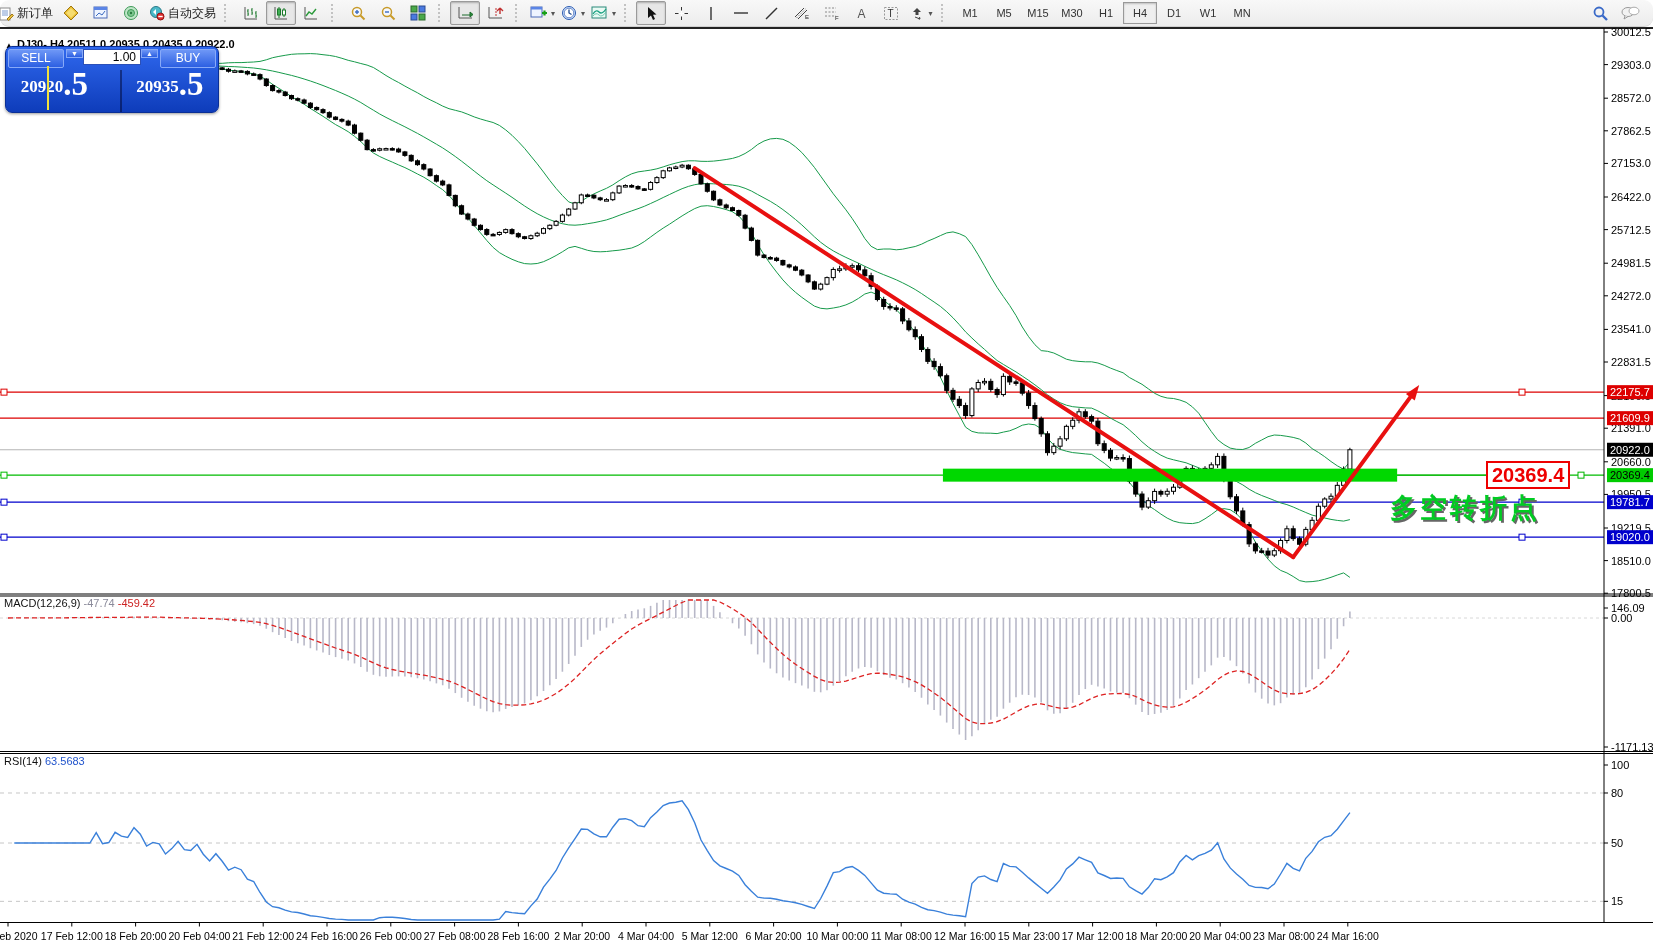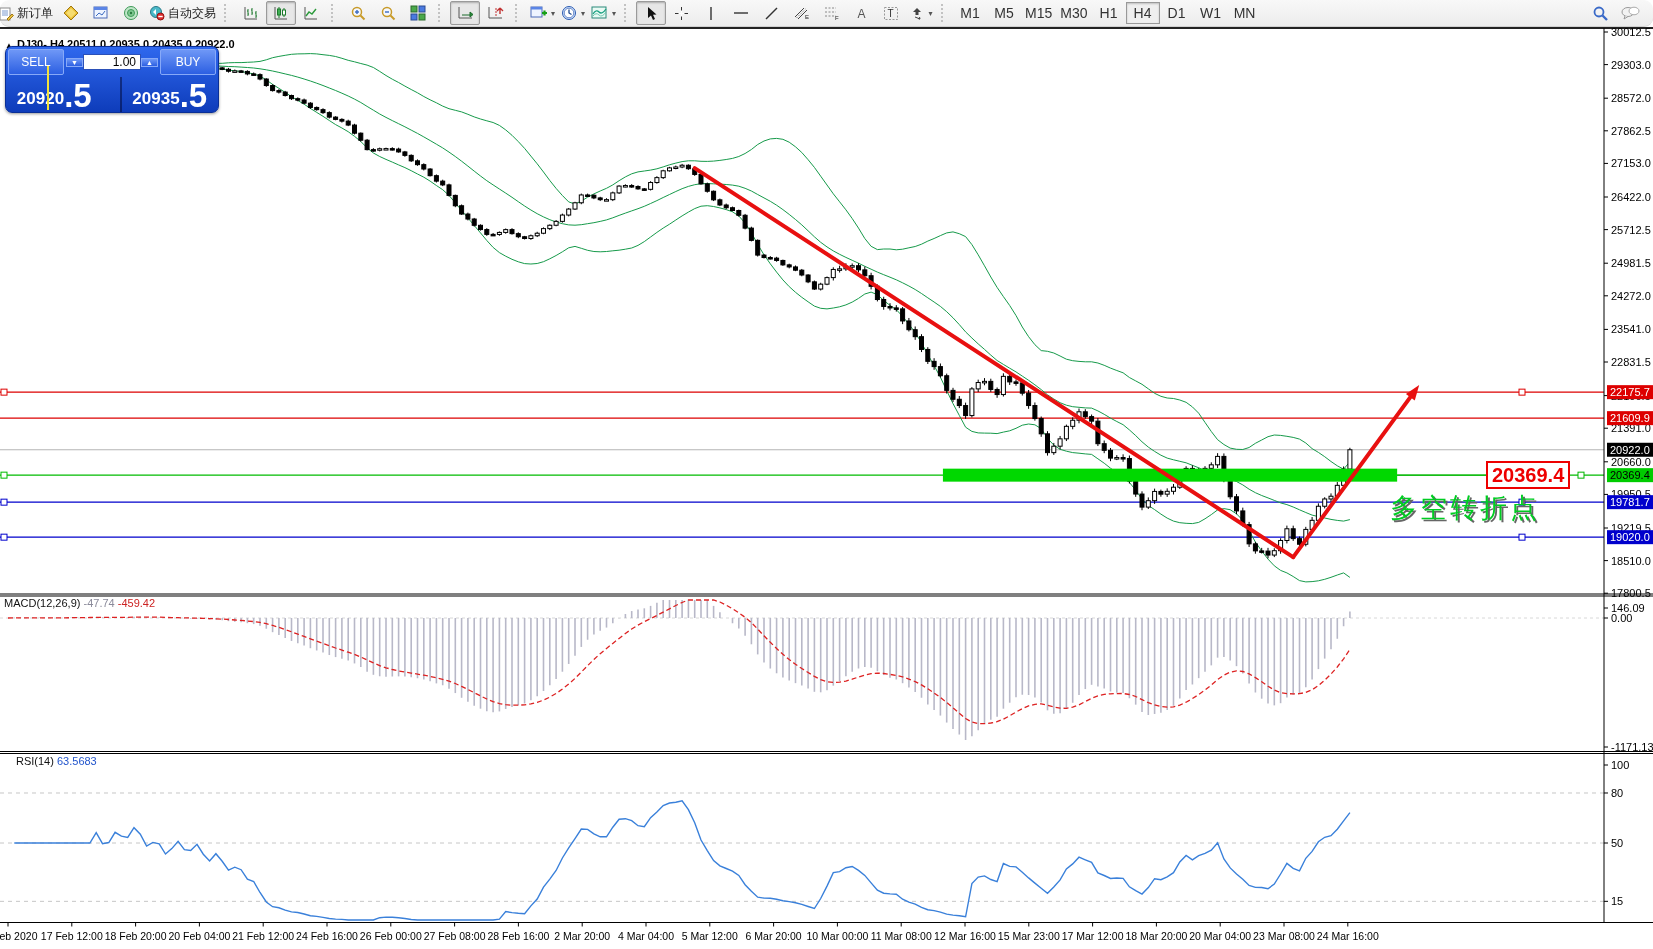--- a/index.html
+++ b/index.html
@@ -8,54 +8,54 @@
   .toolbar{position:absolute;left:0;top:0;width:1653px;height:26px;background:linear-gradient(#f8f8f8,#ececec);
     border-bottom:1px solid #cfcfcf;display:flex;align-items:center;font-size:12px;color:#222;z-index:30;border-radius:9px;}
   .tb-group{display:flex;align-items:center;height:24px;}
   .tb-sep{width:7px;height:18px;border-left:2px dotted #c2c2c2;margin:0 3px 0 5px;}
   .tb-btn{height:22px;min-width:24px;padding:0 2px;display:flex;align-items:center;justify-content:center;
     border:1px solid transparent;border-radius:2px;gap:3px;cursor:default;}
   .tb-btn.sel{background:#e7e7e7;border:1px solid #9a9a9a;box-shadow:inset 0 1px 2px rgba(0,0,0,.25);}
   .tb-btn .lbl{white-space:nowrap;}
   .tb-caret{font-size:8px;color:#555;margin-left:1px;}
   .tf-btn{height:20px;min-width:26px;padding:0 3px;display:flex;align-items:center;justify-content:center;
-    font-size:14px;color:#333;border:1px solid transparent;}
+    font-size:11px;color:#333;border:1px solid transparent;}
   .tf-btn.sel{background:#efefef;border:1px solid #999;box-shadow:inset 0 1px 2px rgba(0,0,0,.2);}
   .tb-spacer{flex:1;}
   
   .chart-area{position:absolute;left:0;top:27px;width:1653px;height:922px;background:#fff;border-top:2px solid #222;}
   svg#cv{position:absolute;left:0;top:0;z-index:1;}
   
   .ohlc-title{position:absolute;left:5px;top:38px;font-size:11px;color:#000;z-index:5;white-space:nowrap;font-weight:bold;}
   .ohlc-title .tri{font-size:8px;margin-right:4px;}
   
   .trade-panel{position:absolute;left:5px;top:46px;width:212px;height:65px;z-index:6;
     background:linear-gradient(#2f68ee,#0e3cba);border:1px solid #0a2f96;border-radius:7px;
     box-shadow:0 1px 3px rgba(0,0,0,.4);display:flex;flex-direction:column;overflow:hidden;}
   .tp-top{display:flex;height:26px;align-items:stretch;padding:2px;gap:2px;}
   .tp-btn{flex:1;background:linear-gradient(#6e97f6,#2c5fe2);border:1px solid #87a9f8;border-radius:2px;
     color:#fff;font-size:12px;display:flex;align-items:center;justify-content:center;}
-  .tp-vol{display:flex;align-items:center;}
+  .tp-vol{display:flex;align-items:flex-start;}
   .tp-spin{width:15px;background:linear-gradient(#6e97f6,#2c5fe2);border:1px solid #87a9f8;color:#fff;
     font-size:7px;display:flex;align-items:center;justify-content:center;}
   .tp-volbox{width:52px;background:#fff;border:1px solid #2b50b8;color:#000;font-size:12px;
     display:flex;align-items:center;justify-content:flex-end;padding-right:4px;}
   .tp-prices{flex:1;display:flex;color:#fff;}
-  .tp-half{flex:1;display:flex;align-items:flex-end;justify-content:center;padding-bottom:2px;}
+  .tp-half{flex:1;display:flex;align-items:flex-end;justify-content:center;padding-bottom:14px;font-family:Liberation Serif, serif;}
   .tp-half.right{border-left:2px solid rgba(0,0,30,.45);margin-left:17px;}
   .p-sm{font-size:17px;font-weight:bold;line-height:1;margin-bottom:3px;}
   .p-big{font-size:33px;font-weight:bold;line-height:.85;}
   .caret-line{position:absolute;left:47px;top:66px;width:2px;height:44px;background:#f2e23c;z-index:7;}
   
   .ind-label{position:absolute;font-size:11px;color:#111;z-index:5;white-space:nowrap;text-align:center;}
   .macd-val{color:#8a8a9a;} .macd-sig{color:#cc2222;} .rsi-val{color:#2255cc;}
   
   .price-flag-big{position:absolute;left:1486px;top:461px;z-index:8;border:2px solid #ee0000;color:#ee0000;
     background:#fff;font-size:20px;font-weight:bold;padding:1px 4px;line-height:1.1;}
-  .pivot-text{position:absolute;left:1390px;top:490px;z-index:8;font-size:27px;font-weight:normal;color:#00cc22;
+  .pivot-text{position:absolute;left:1390px;top:490px;z-index:8;font-size:27px;font-weight:bold;color:#00cc22;
     letter-spacing:3px;text-shadow:2px 2px 0 #666;white-space:nowrap;}
   .ic{display:block;}
 </style>
 </head>
 <body>
 
 <div class="toolbar">
   <div class="tb-group">
     <div class="tb-btn" style="margin-left:-4px;">
       <svg class="ic" width="15" height="15" viewBox="0 0 15 15">
@@ -1124,19 +1124,19 @@
     </div>
   </div>
 </div>
 <div class="caret-line"></div>
 
 <div class="ind-label" style="left:4px;top:597px;">
   <span>MACD(12,26,9)</span>
   <span class="macd-val">-47.74</span>
   <span class="macd-sig">-459.42</span>
 </div>
-<div class="ind-label" style="left:16px;top:755px;">
+<div class="ind-label" style="left:4px;top:755px;">
   <span>RSI(14)</span>
   <span class="rsi-val">63.5683</span>
 </div>
 
 <div class="price-flag-big">20369.4</div>
 <div class="pivot-text">多空转折点</div>
 
 </body></html>

